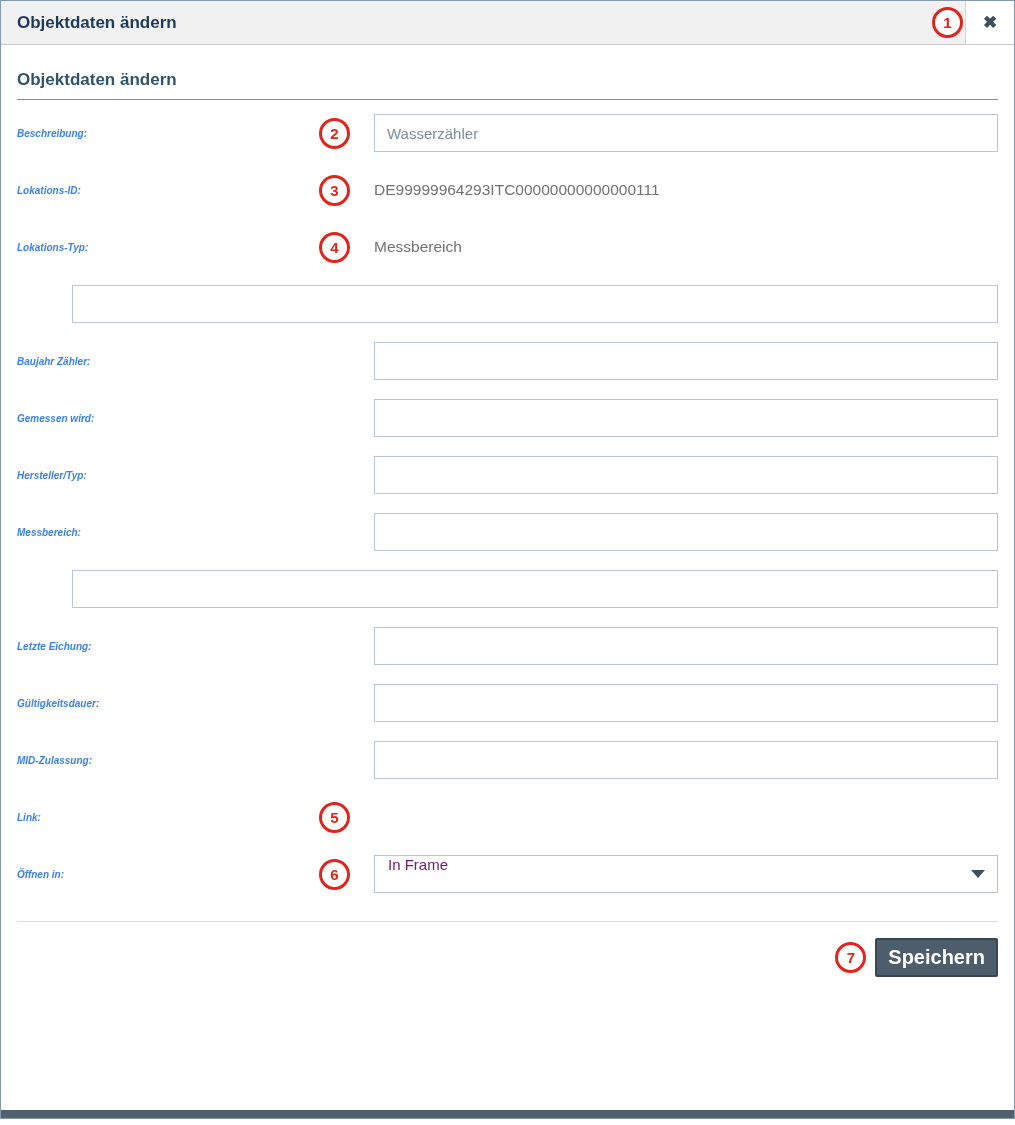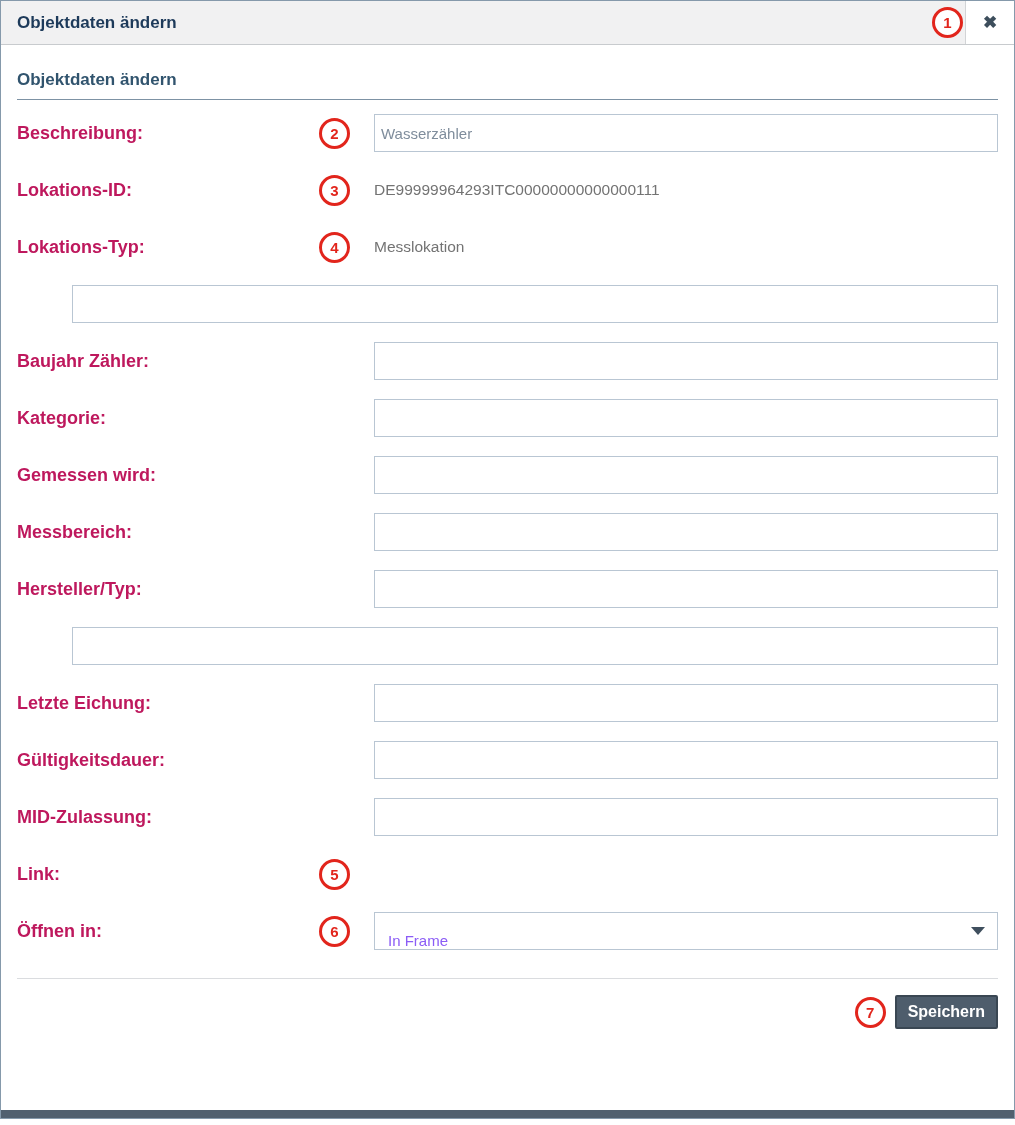--- a/index.html
+++ b/index.html
@@ -29,46 +29,46 @@
     display:flex; align-items:center; justify-content:center;
   }
   .annot-circle:empty { display:none; }
   .header-annot { position:absolute; right:51px; top:6px; }
   
   .dialog-body { padding:0 16px; }
   .section-title { margin-top:25px; font-size:17px; font-weight:bold; color:#31546e; }
   .section-rule { height:0; border:0; border-top:1px solid #7d92a4; margin:9px 0 0 0; }
   .rows { margin-top:14px; }
   .row { display:flex; align-items:center; min-height:38px; margin-bottom:19px; }
-  .row-label { flex:0 0 302px; font-size:18px; font-weight:bold; color:#be185d; }
+  .row-label { flex:0 0 302px; font-size:10px; font-weight:bold; color:#3b82f6;font-style:italic; }
   .annot-slot { flex:0 0 55px; display:flex; align-items:center; }
   .field { flex:1; min-width:0; position:relative; }
   input.text-field {
     width:100%; height:38px; box-sizing:border-box;
-    border:1px solid #b9c6d3; background:#fff; padding:0 6px;
+    border:1px solid #b9c6d3; background:#fff; padding:0 12px;
     font-size:15px; color:#7f8d9c; font-family:"Liberation Sans", sans-serif;
     outline:none;
   }
   .static-value { font-size:15.5px; color:#737373; }
   .select-field {
     height:38px; box-sizing:border-box; border:1px solid #b9c6d3;
-    display:flex; align-items:flex-end; padding:0 13px;
-    font-size:15px; color:#8b5cf6; cursor:pointer; background:#fff;
+    display:flex; align-items:flex-start; padding:0 13px;
+    font-size:15px; color:#701a75; cursor:pointer; background:#fff;
   }
   .select-arrow {
     position:absolute; right:13px; top:15px; width:0; height:0;
     border-left:7px solid transparent; border-right:7px solid transparent;
     border-top:8px solid #3f4f5e;
   }
   
   .footer-rule { height:0; border:0; border-top:1px solid #dadcdf; margin:28px 0 0 0; }
   .footer { display:flex; justify-content:flex-end; align-items:center; margin-top:16px; gap:9px; }
   .save-btn {
     background:#4e5d6c; border:2px solid #3a4753; border-radius:2px;
-    color:#ffffff; font-weight:bold; font-size:16px;
+    color:#ffffff; font-weight:bold; font-size:20px;
     padding:6px 11px; cursor:pointer; font-family:"Liberation Sans", sans-serif;
   }
   .bottom-strip { position:absolute; left:0; right:0; bottom:0; height:8px; background:#51606f; }
 </style>
 </head>
 <body>
 
 <div class="dialog">
 
   <div class="dialog-header">
@@ -99,55 +99,50 @@
             <span class="annot-circle">3</span>
           </span>
         <span class="field"><span class="static-value">DE99999964293ITC00000000000000111</span></span>
       </div>
 
       <div class="row">
         <span class="row-label">Lokations-Typ:</span>
         <span class="annot-slot">
             <span class="annot-circle">4</span>
           </span>
-        <span class="field"><span class="static-value">Messlokation</span></span>
+        <span class="field"><span class="static-value">Messbereich</span></span>
       </div>
 
       <div class="row">
         <span class="annot-slot"></span>
         <span class="field"><input class="text-field" type="text" value="" style=""></span>
       </div>
 
       <div class="row">
         <span class="row-label">Baujahr Zähler:</span>
         <span class="annot-slot"></span>
         <span class="field"><input class="text-field" type="text" value="" style=""></span>
       </div>
 
-      <div class="row">
-        <span class="row-label">Kategorie:</span>
-        <span class="annot-slot"></span>
-        <span class="field"><input class="text-field" type="text" value="" style=""></span>
-      </div>
 
 
       <div class="row">
         <span class="row-label">Gemessen wird:</span>
         <span class="annot-slot"></span>
         <span class="field"><input class="text-field" type="text" value="" style=""></span>
       </div>
 
       <div class="row">
-        <span class="row-label">Messbereich:</span>
+        <span class="row-label">Hersteller/Typ:</span>
         <span class="annot-slot"></span>
         <span class="field"><input class="text-field" type="text" value="" style=""></span>
       </div>
 
       <div class="row">
-        <span class="row-label">Hersteller/Typ:</span>
+        <span class="row-label">Messbereich:</span>
         <span class="annot-slot"></span>
         <span class="field"><input class="text-field" type="text" value="" style=""></span>
       </div>
 
       <div class="row">
         <span class="annot-slot"></span>
         <span class="field"><input class="text-field" type="text" value="" style=""></span>
       </div>
 
       <div class="row">

